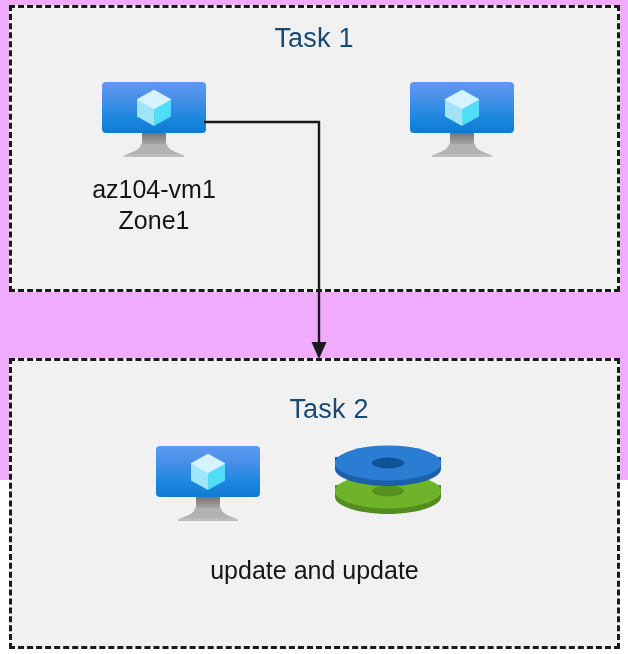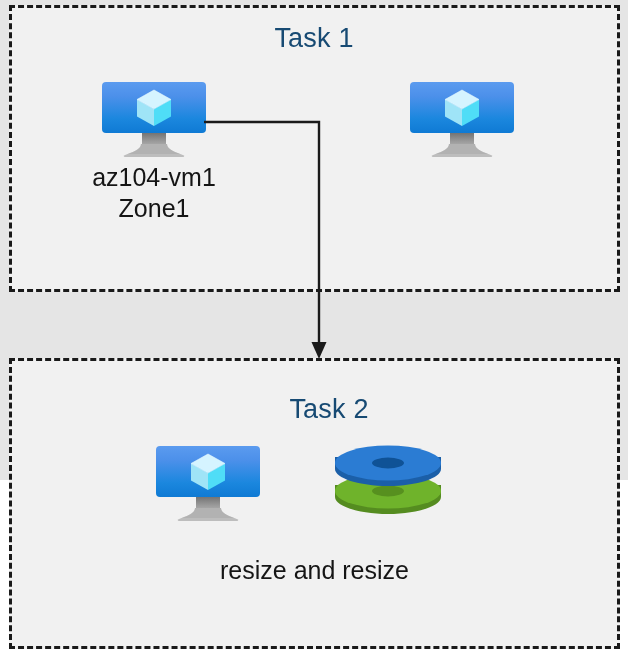--- a/index.html
+++ b/index.html
@@ -13,21 +13,21 @@
     position: relative;
     overflow: hidden;
     font-family: "Liberation Sans", sans-serif;
   }
 
   .canvas {
     position: absolute;
     left: 0; top: 0;
     width: 628px;
     height: 480px;
-    background: #e5e5e5;
+    background: #f0abfc;
   }
 
   
   .task-box {
     position: absolute;
     background: #f1f1f1;
     border: 3px dashed #1a1a1a;
     box-sizing: border-box;
   }
   #task1-box {
@@ -105,21 +105,21 @@
     position: absolute;
     left: 50%;
     top: 62px;
     margin-left: -31px;
     width: 62px;
     height: 13px;
   }
   .monitor-foot svg { display: block; }
 
   .vm-label {
-    margin-top: 5px;
+    margin-top: 17px;
     color: #151515;
     font-size: 25px;
     line-height: 31px;
     white-space: pre-line;
   }
 
   
   #vm1-node { left: 54px; top: 82px; width: 200px; }
   #vm2-node { left: 362px; top: 82px; width: 200px; }
   #vm3-node { left: 156px; top: 446px; width: 104px; }
@@ -253,15 +253,15 @@
       </g>
 
       <g>
         <path d="M2,28 L2,16 L108,16 L108,28 C108,37 84.3,45 55,45 C25.7,45 2,37 2,28 Z" fill="#1b5fa8"></path>
         <ellipse cx="55" cy="22" rx="53" ry="17.5" fill="#2b7cd3"></ellipse>
         <ellipse cx="55" cy="22" rx="16" ry="5.4" fill="#0f5296"></ellipse>
       </g>
     </svg>
   </div>
 
-  <div id="task2-caption">resize and resize</div>
+  <div id="task2-caption">update and update</div>
 
 </div>
 
 </body></html>

